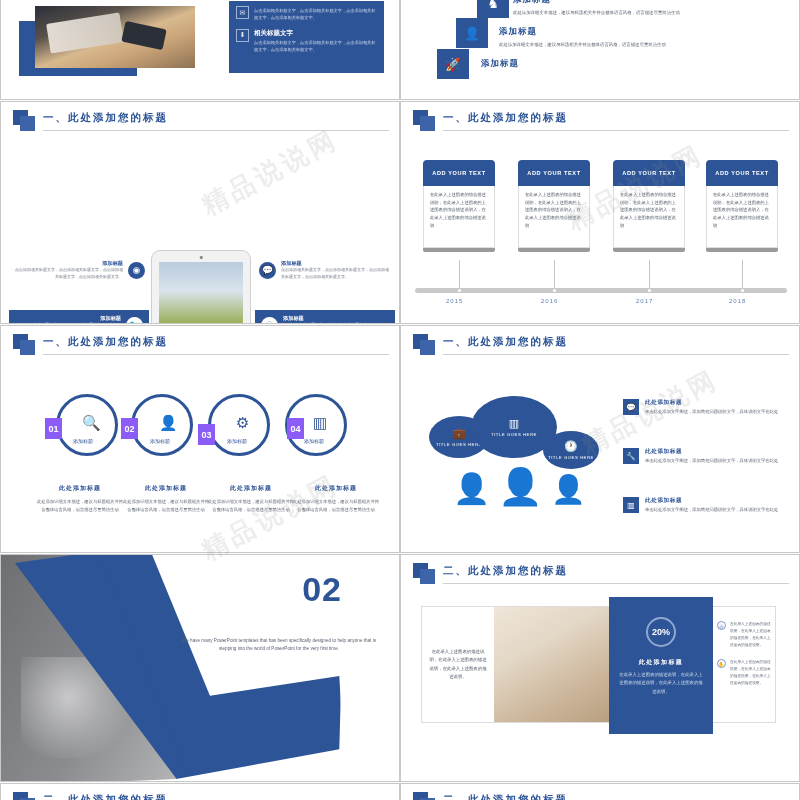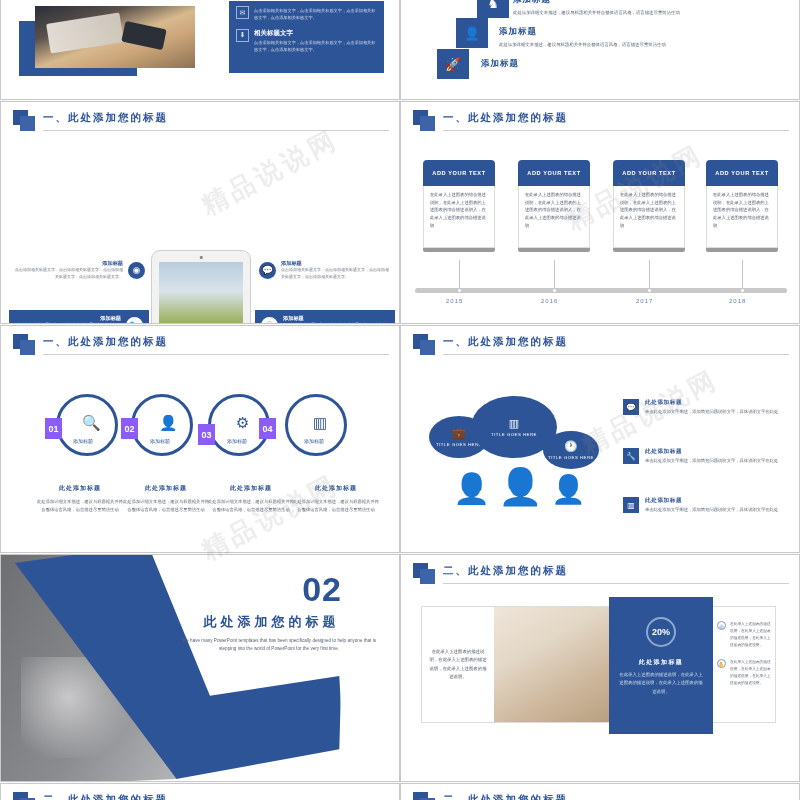--- a/index.html
+++ b/index.html
@@ -285,21 +285,21 @@
     </div>
 
     <div class="ring" style="left:55px;top:68px;"></div>
     <div class="ring" style="left:130px;top:68px;"></div>
     <div class="ring" style="left:207px;top:68px;"></div>
     <div class="ring" style="left:284px;top:68px;"></div>
 
     <div class="numbox" style="left:44px;top:92px;">01</div>
     <div class="numbox" style="left:120px;top:92px;">02</div>
     <div class="numbox" style="left:197px;top:98px;">03</div>
-    <div class="numbox" style="left:258px;top:92px;">04</div>
+    <div class="numbox" style="left:286px;top:92px;">04</div>
 
     <div class="ring-ico" style="left:81px;top:88px;">🔍</div>
     <div class="ring-ico" style="left:158px;top:88px;">👤</div>
     <div class="ring-ico" style="left:235px;top:88px;">⚙</div>
     <div class="ring-ico" style="left:312px;top:88px;">▥</div>
 
     <div class="ring-lbl" style="left:72px;top:112px;">添加标题</div>
     <div class="ring-lbl" style="left:149px;top:112px;">添加标题</div>
     <div class="ring-lbl" style="left:226px;top:112px;">添加标题</div>
     <div class="ring-lbl" style="left:303px;top:112px;">添加标题</div>
@@ -366,21 +366,20 @@
   <div class="slide s-bl">
     <div class="bl-bg"></div>
     <svg class="bl-v" viewBox="0 0 400 228" preserveAspectRatio="none">
       <polygon points="112,0 400,0 400,228 195,228" fill="#ffffff"></polygon>
       <polygon points="400,0 400,228 178,228 400,228" fill="#ffffff"></polygon>
       <polygon points="72,0 132,0 192,150 330,128 340,200 178,228 14,8" fill="#2d5496"></polygon>
       <polygon points="100,0 152,0 210,142 340,122 344,196 188,224" fill="#2d5496"></polygon>
       <polygon points="130,228 400,228 400,120 342,122 340,196 176,226" fill="#ffffff"></polygon>
     </svg>
     <div class="num02">02</div>
-    <div class="bl-t">此处添加您的标题</div>
     <div class="bl-s">We have many PowerPoint templates that has been specifically designed to help anyone that is stepping into the world of PowerPoint for the very first time.</div>
   </div>
 
   <div class="slide s-br">
     <div class="hdr">
       <div class="sq-back"></div>
       <div class="sq-front"></div>
       <div class="htxt">二、此处添加您的标题</div>
       <div class="hline"></div>
     </div>

